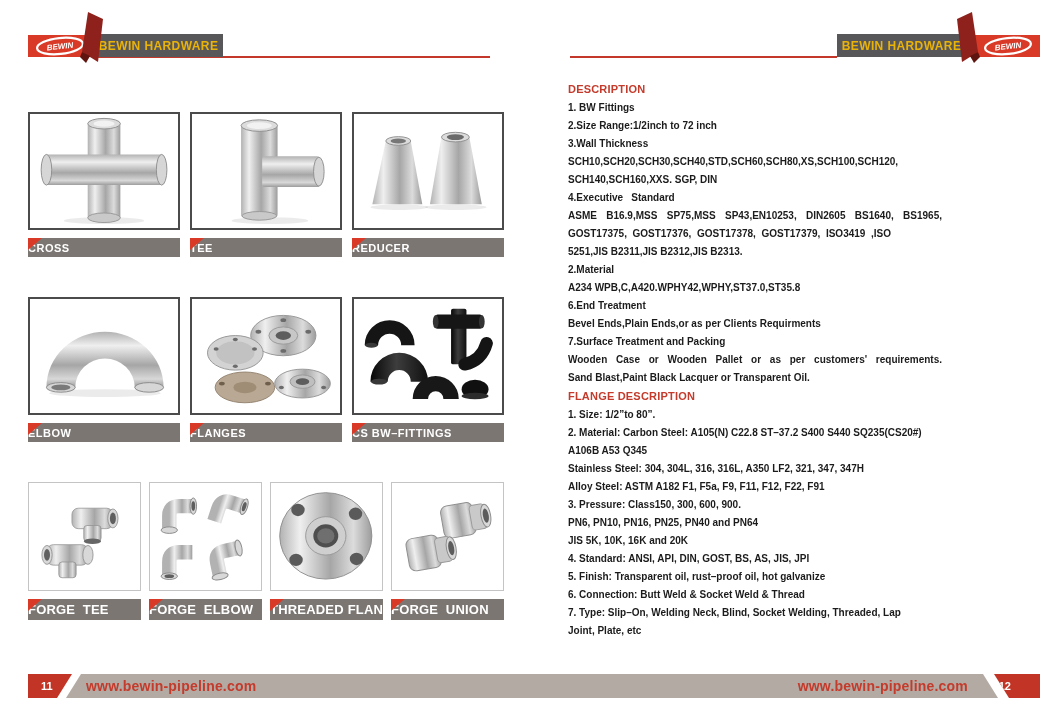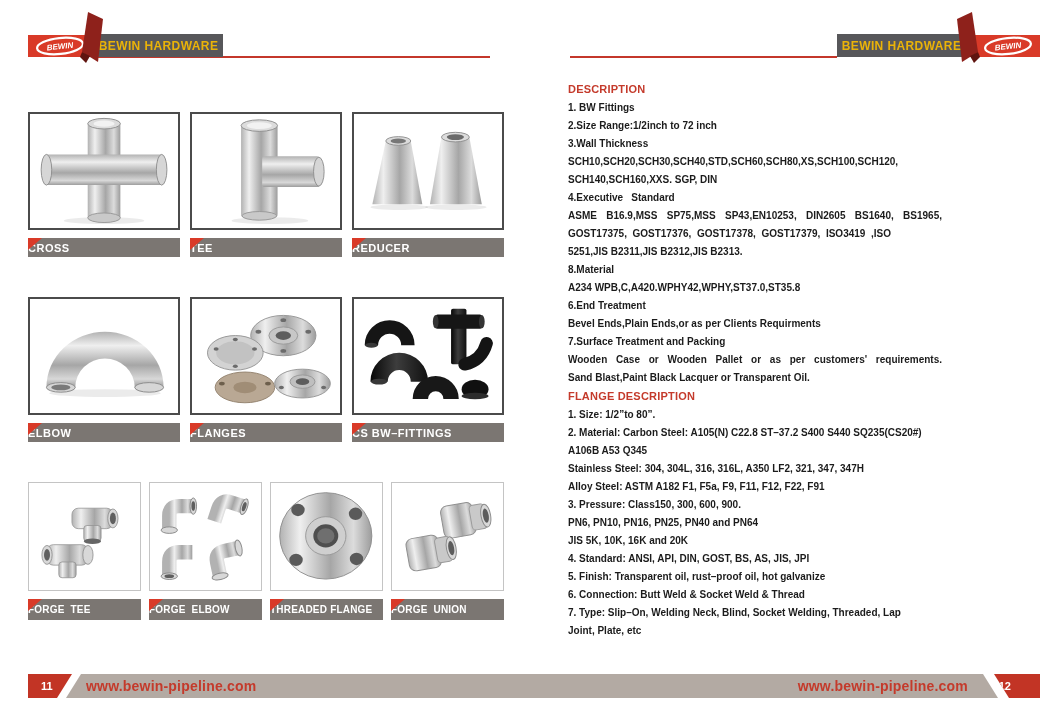--- a/index.html
+++ b/index.html
@@ -26,21 +26,21 @@
   .prow.r1{top:112px;gap:10px;}
   .prow.r2{top:297px;gap:10px;}
   .prow.r3{top:482px;gap:8px;}
   .pbox{width:152px;}
   .prow.r3 .pbox{width:113px;}
   .pimg{height:118px;border:2px solid #4b4b4b;background:#fff;box-sizing:border-box;display:flex;align-items:center;justify-content:center;overflow:hidden;}
   .prow.r3 .pimg{height:109px;border:1px solid #c4c4c4;}
   .pimg svg{width:96%;height:96%;}
   .plabel{position:relative;margin-top:8px;height:19px;background:#7b7672;color:#fff;font-weight:bold;
           font-size:11px;letter-spacing:.5px;display:flex;align-items:center;white-space:pre;}
-  .prow.r3 .plabel{height:21px;font-size:10px;letter-spacing:.2px;}
+  .prow.r3 .plabel{height:21px;font-size:13px;letter-spacing:.2px;}
   .tri{position:absolute;left:0;top:0;width:14px;height:12px;background:#d93a28;
        clip-path:polygon(0 0,100% 0,0 100%);}
 
   
   .textcol{position:absolute;left:568px;top:80px;width:374px;color:#1b1b1b;}
   .th{height:19px;line-height:19px;color:#c43a2b;font-weight:bold;font-size:11px;letter-spacing:.2px;white-space:pre;}
   .tl{height:18px;line-height:18px;font-weight:bold;font-size:10px;white-space:pre;}
   .tl.j{white-space:normal;text-align:justify;text-align-last:justify;}
 
   
@@ -353,21 +353,21 @@
     <div class="th">DESCRIPTION</div>
     <div class="tl">1. BW Fittings</div>
     <div class="tl">2.Size Range:1/2inch to 72 inch</div>
     <div class="tl">3.Wall Thickness</div>
     <div class="tl j">SCH10,SCH20,SCH30,SCH40,STD,SCH60,SCH80,XS,SCH100,SCH120,</div>
     <div class="tl">SCH140,SCH160,XXS. SGP, DIN</div>
     <div class="tl">4.Executive   Standard</div>
     <div class="tl j">ASME B16.9,MSS SP75,MSS SP43,EN10253, DIN2605 BS1640, BS1965,</div>
     <div class="tl">GOST17375,  GOST17376,  GOST17378,  GOST17379,  ISO3419  ,ISO</div>
     <div class="tl">5251,JIS B2311,JIS B2312,JIS B2313.</div>
-    <div class="tl">8.Material</div>
+    <div class="tl">2.Material</div>
     <div class="tl">A234 WPB,C,A420.WPHY42,WPHY,ST37.0,ST35.8</div>
     <div class="tl">6.End Treatment</div>
     <div class="tl">Bevel Ends,Plain Ends,or as per Clients Requirments</div>
     <div class="tl">7.Surface Treatment and Packing</div>
     <div class="tl j">Wooden Case or Wooden Pallet or as per customers' requirements.</div>
     <div class="tl">Sand Blast,Paint Black Lacquer or Transparent Oil.</div>
     <div class="th">FLANGE DESCRIPTION</div>
     <div class="tl">1. Size: 1/2”to 80”.</div>
     <div class="tl">2. Material: Carbon Steel: A105(N) C22.8 ST–37.2 S400 S440 SQ235(CS20#)</div>
     <div class="tl">A106B A53 Q345</div>

